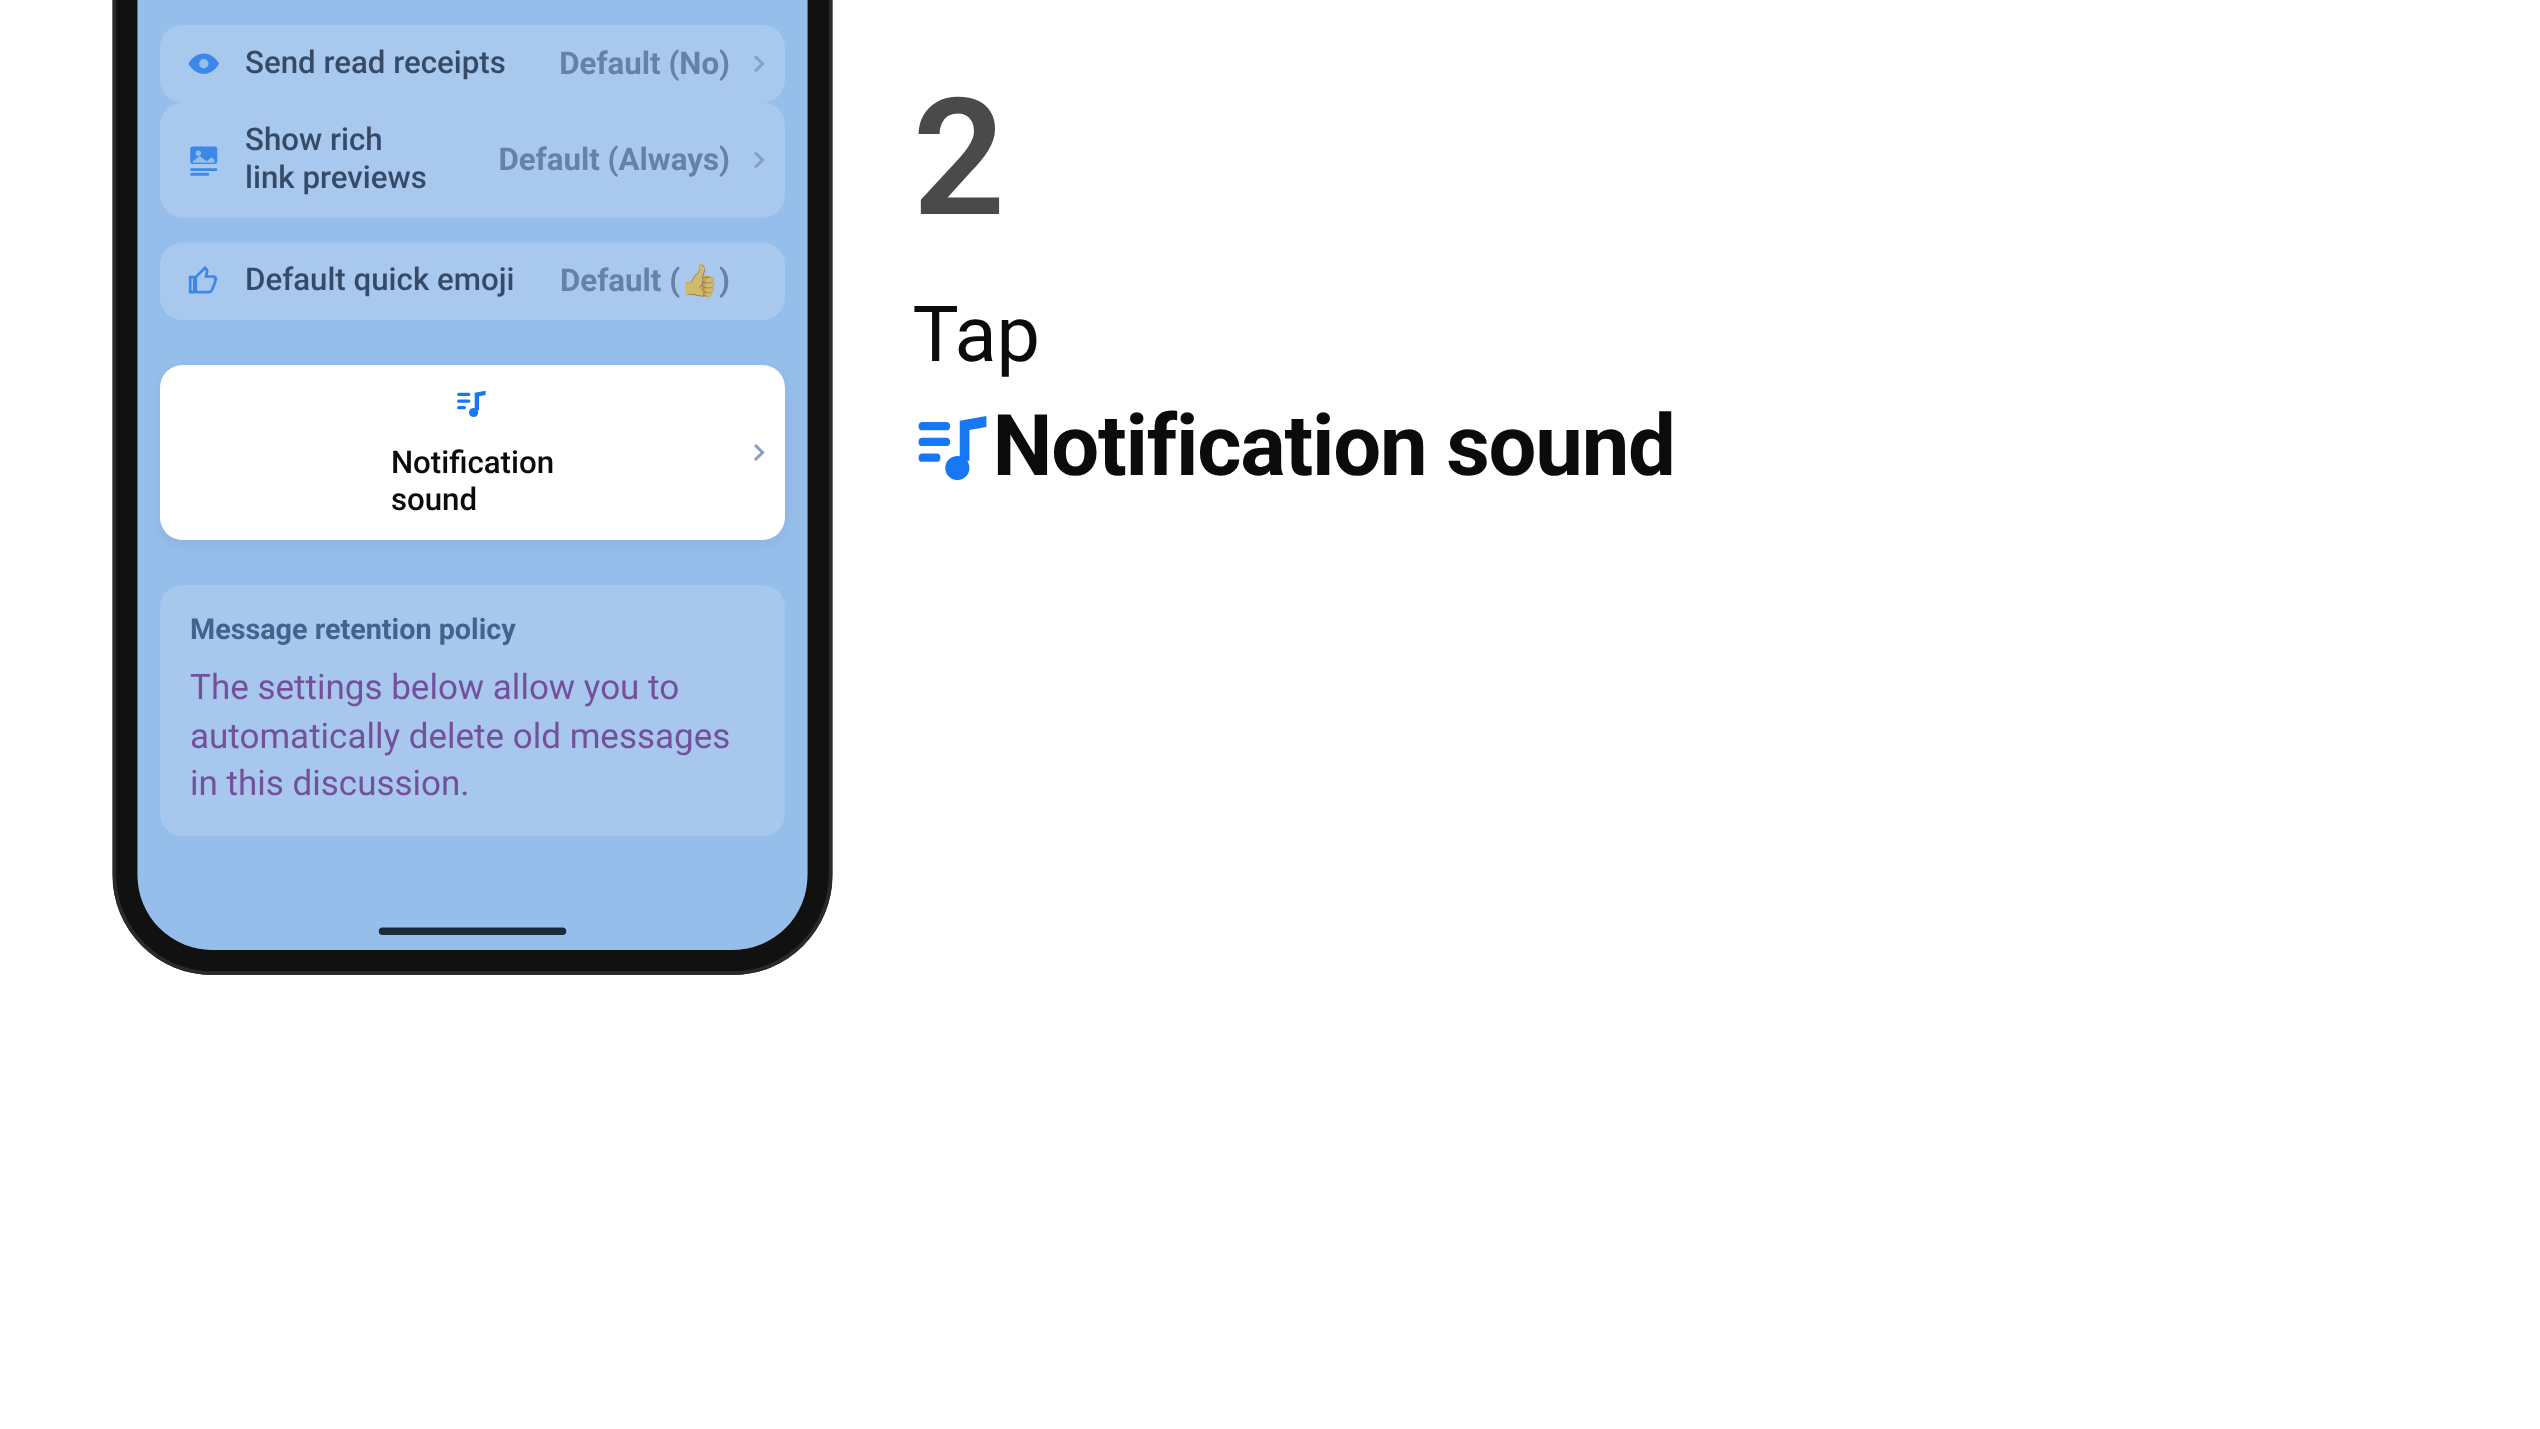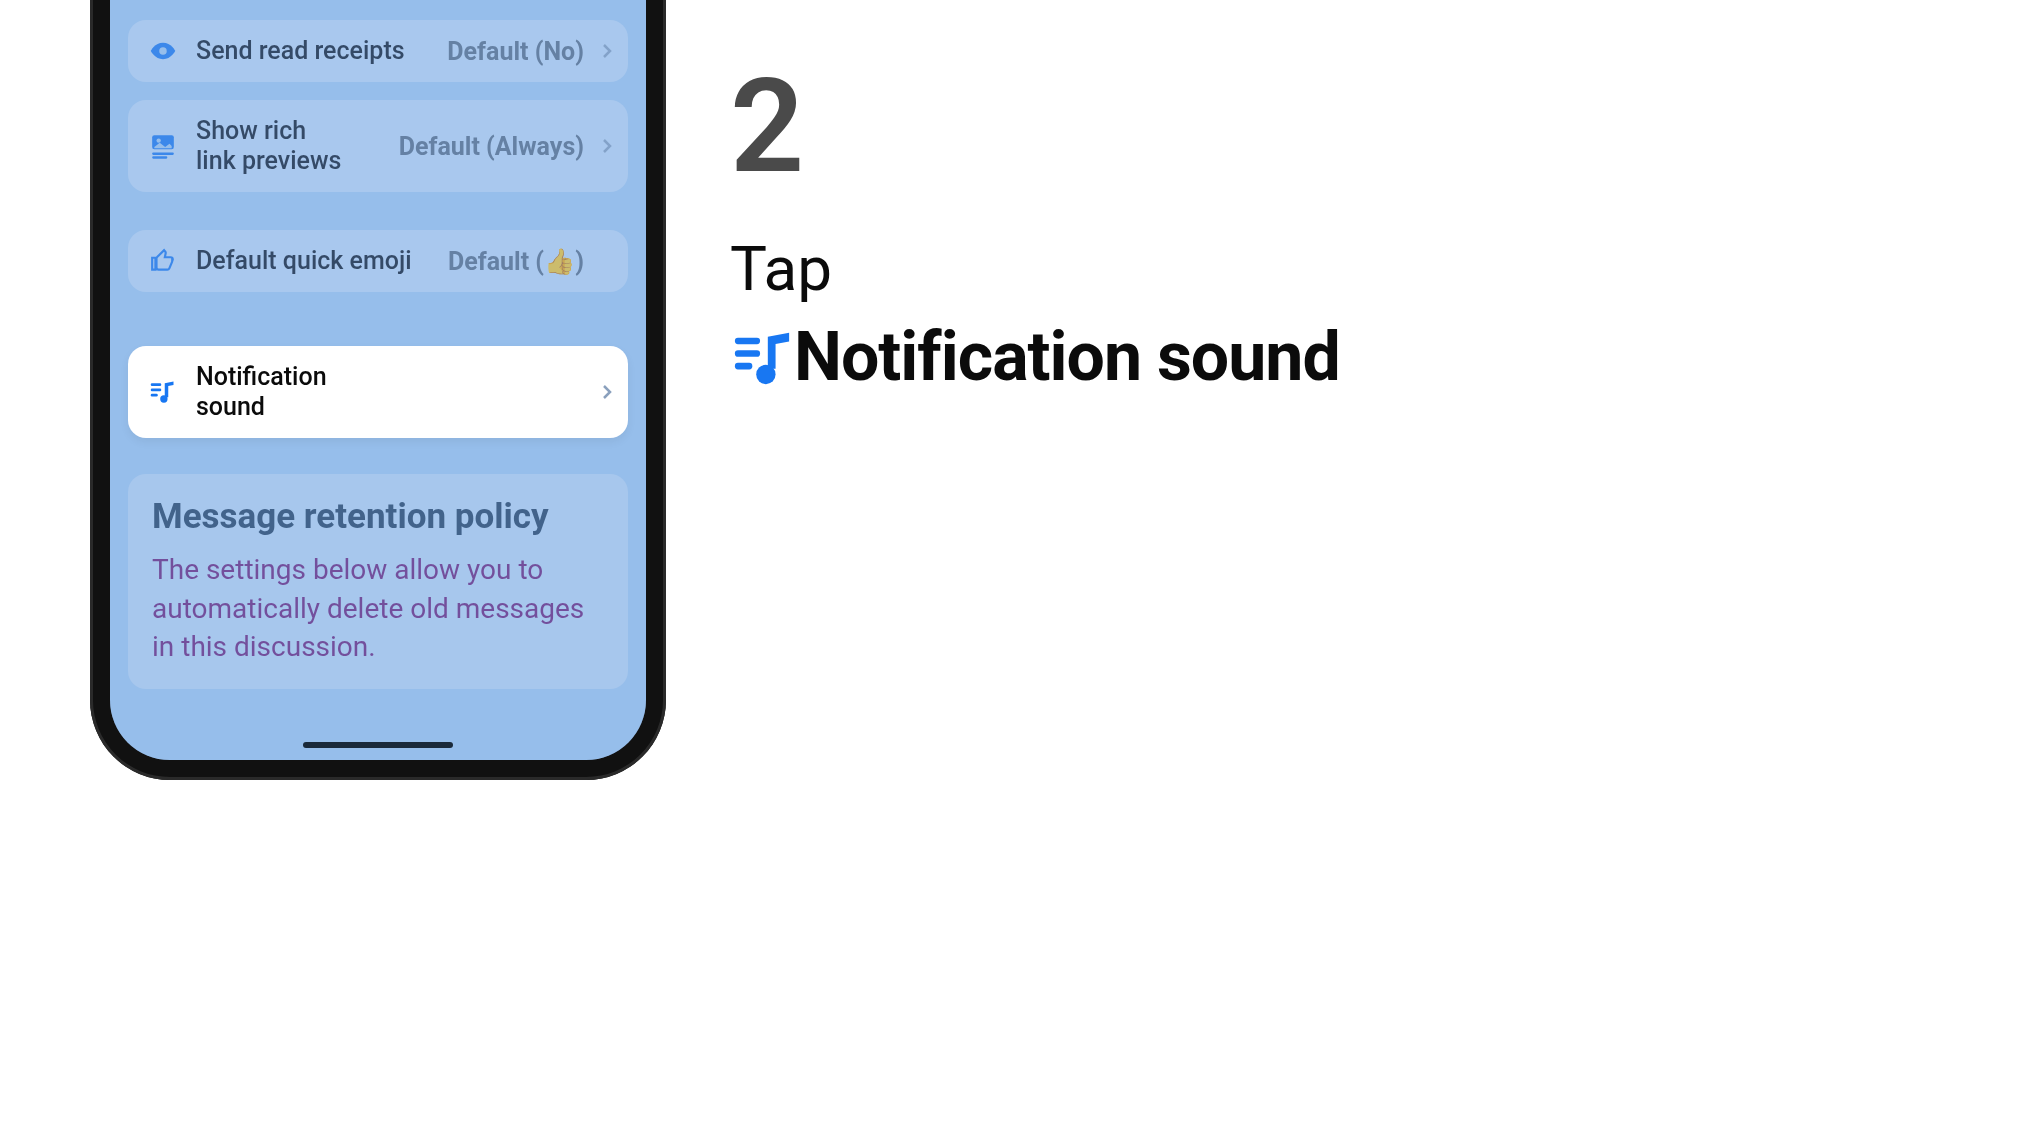--- a/index.html
+++ b/index.html
@@ -40,21 +40,20 @@
     padding: 0 18px;
   }
 
   .card {
     background: rgba(255,255,255,0.35);
     border-radius: 18px;
     padding: 16px 20px;
     display: flex;
     align-items: center;
     gap: 18px;
-    margin-bottom: 18px;
     position: relative;
   }
   .card .title {
     font-size: 25px;
     font-weight: 500;
     color: #0b1220;
     flex: 0 0 auto;
     line-height: 1.2;
   }
   .card .value {
@@ -77,36 +76,37 @@
     font-size: 22px;
     color: #3f5a7a;
     line-height: 1.35;
     padding: 0 22px 20px 22px;
   }
 
   .card.highlight {
     background: #fff;
     z-index: 10;
     box-shadow: 0 4px 10px rgba(0,0,0,.06);
+    flex-direction: column;
   }
   .card.highlight .title { color: #0b0b0b; }
   .card.highlight .value { color: #6f7c8c; font-size: 24px; }
   .card.highlight .value .italic { font-style: italic; }
   .card.highlight .icon-slot { z-index: 11; }
 
   .icon-slot { width: 30px; height: 30px; display:flex; align-items:center; justify-content:center; flex-shrink:0; }
 
   .section-block {
     background: rgba(255,255,255,0.30);
     border-radius: 18px;
     padding: 22px 24px;
     margin-top: 36px;
   }
   .section-block .heading {
-    font-size: 35px;
+    font-size: 23px;
     font-weight: 700;
     color: #213b5a;
     margin-bottom: 14px;
   }
   .section-block .body {
     font-size: 28px;
     color: #701a75;
     line-height: 1.38;
   }
 

